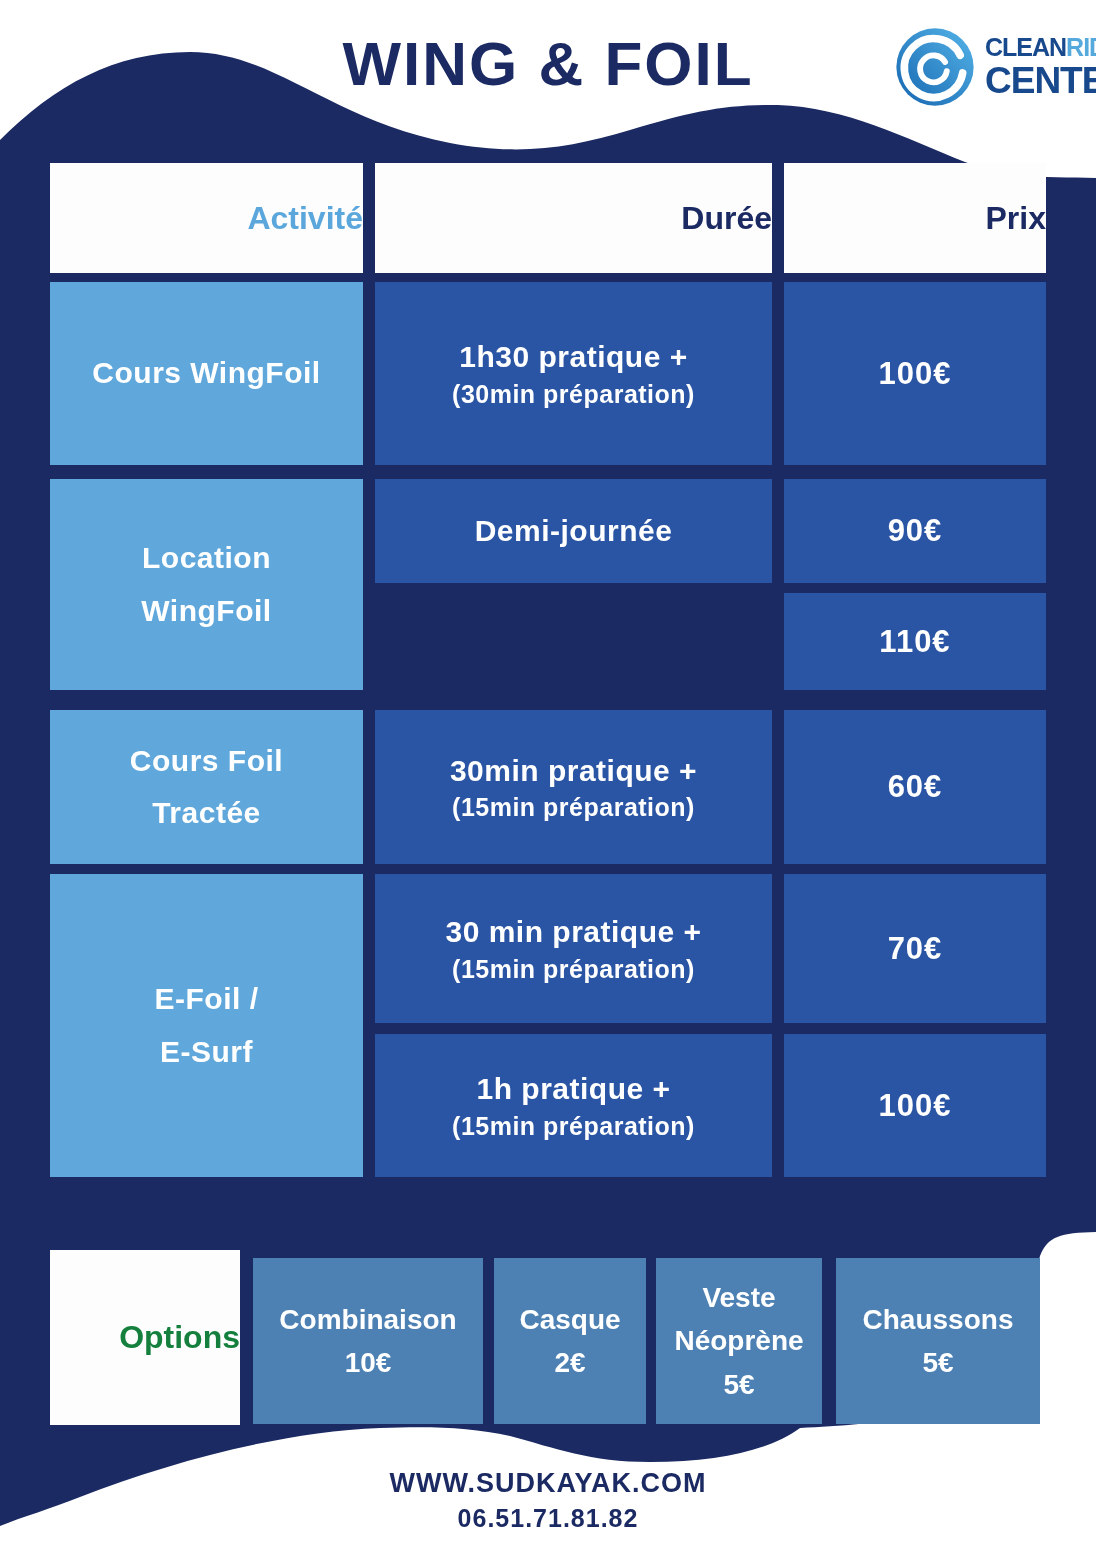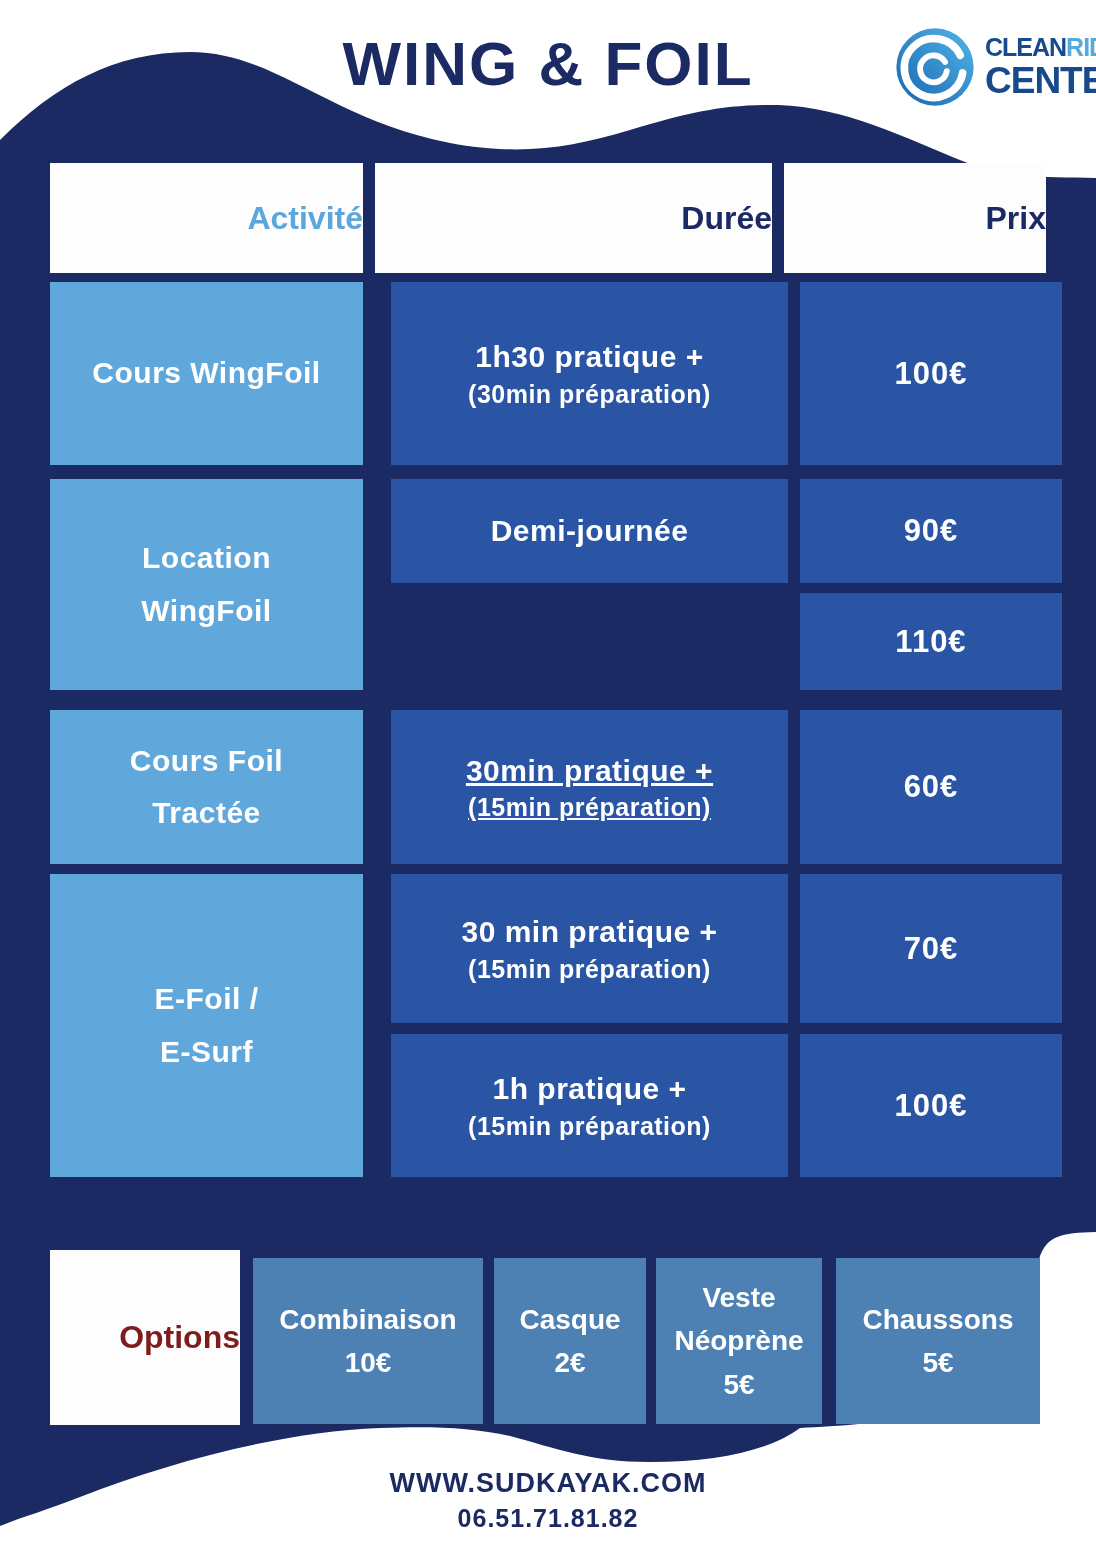--- a/index.html
+++ b/index.html
@@ -29,32 +29,32 @@
 
   
   .cell{
     position:absolute;
     display:flex;flex-direction:column;align-items:center;justify-content:center;
     text-align:center;
     box-sizing:border-box;
   }
   .cell.white{background:#FDFDFE;align-items:flex-end;}
   .cell.light{background:#60A8DC;color:#ffffff;}
-  .cell.med{background:#2A54A4;color:#ffffff;margin-left:16px;}
+  .cell.med{background:#2A54A4;color:#ffffff;}
   .cell.opt{background:#4D81B4;color:#ffffff;}
 
   .hdr{font-size:32px;color:#1B2A63;}
   .hdr-activity{font-size:32px;color:#5BA7DC;}
 
   .activity{font-size:30px;line-height:1.75;white-space:pre-line;letter-spacing:0.5px;}
   .dur-main{font-size:30px;line-height:1.35;letter-spacing:0.5px;}
   .dur-note{font-size:25px;line-height:1.3;letter-spacing:0.5px;}
   .price{font-size:31px;letter-spacing:1px;}
 
-  .opt-label{font-size:32px;color:#7f1d1d;}
+  .opt-label{font-size:32px;color:#15803d;}
   .opt-name{font-size:28px;line-height:1.55;white-space:pre-line;}
   .opt-price{font-size:28px;line-height:1.55;}
 
   .footer-site{
     position:absolute;left:0;top:1468px;width:100%;
     text-align:center;font-size:27px;letter-spacing:1px;color:#1B2A63;
   }
   .footer-phone{
     position:absolute;left:0;top:1504px;width:100%;
     text-align:center;font-size:25px;letter-spacing:1px;color:#1B2A63;
@@ -138,21 +138,21 @@
     <div class="price">90€</div>
   </div>
   <div class="cell med" style="left:784px;top:593px;width:262px;height:97px;">
     <div class="price">110€</div>
   </div>
 
   <div class="cell light" style="left:50px;top:710px;width:313px;height:154px;">
     <div class="activity">Cours Foil
 Tractée</div>
   </div>
-  <div class="cell med" style="left:375px;top:710px;width:397px;height:154px;text-decoration:underline;">
+  <div class="cell med" style="left:375px;top:710px;width:397px;height:154px;">
     <div class="dur-main">30min pratique +</div>
     <div class="dur-note">(15min préparation)</div>
   </div>
   <div class="cell med" style="left:784px;top:710px;width:262px;height:154px;">
     <div class="price">60€</div>
   </div>
 
   <div class="cell light" style="left:50px;top:874px;width:313px;height:303px;">
     <div class="activity">E-Foil /
 E-Surf</div>

